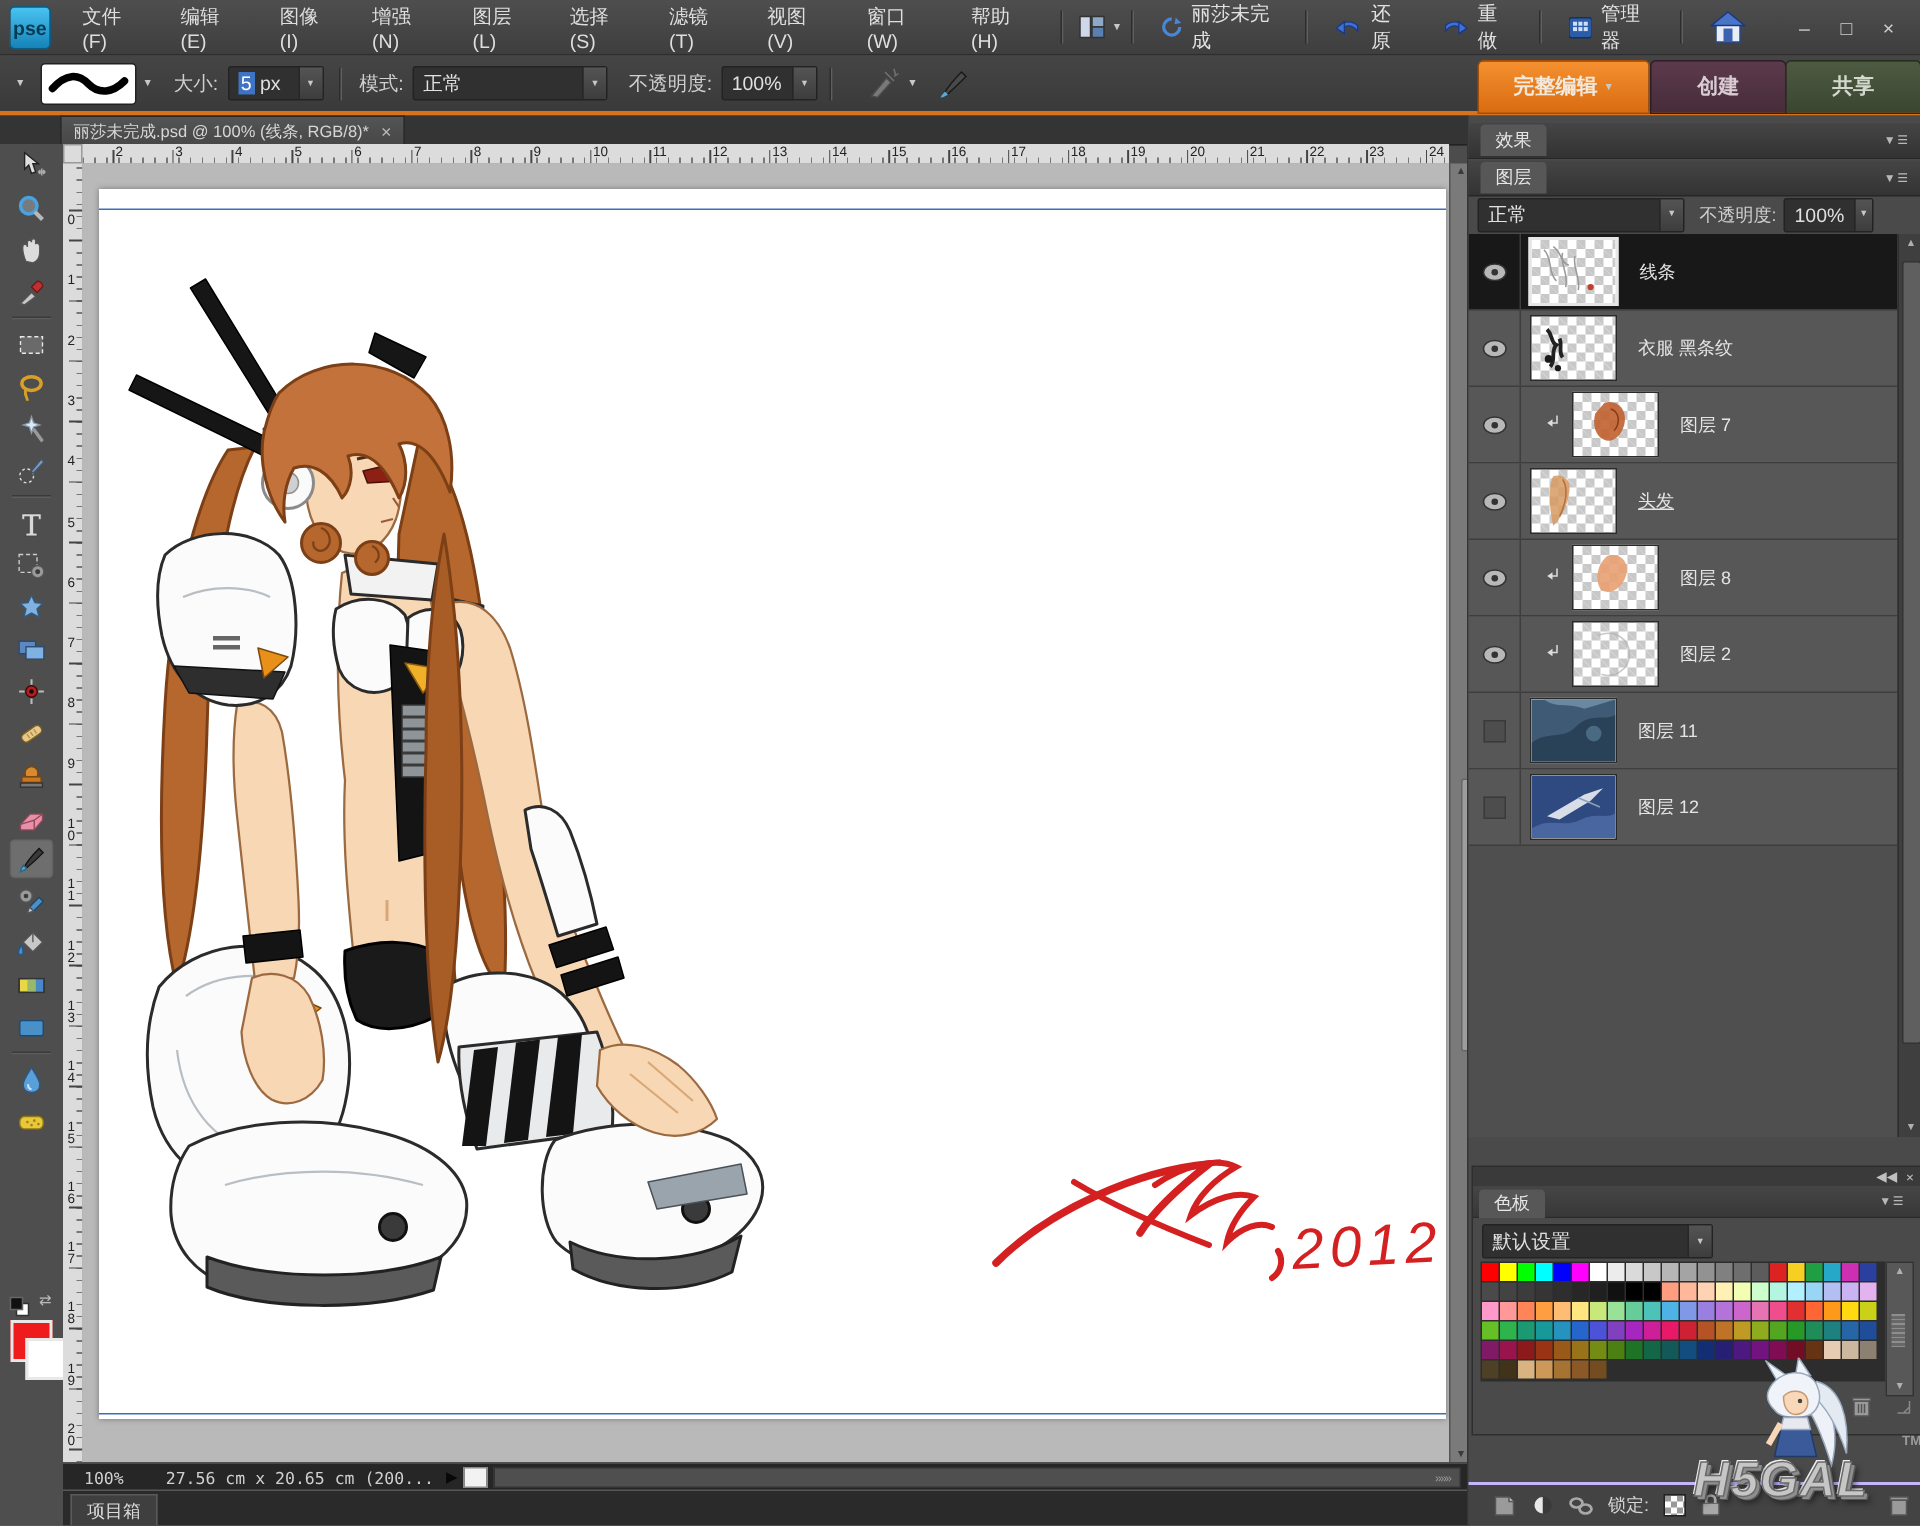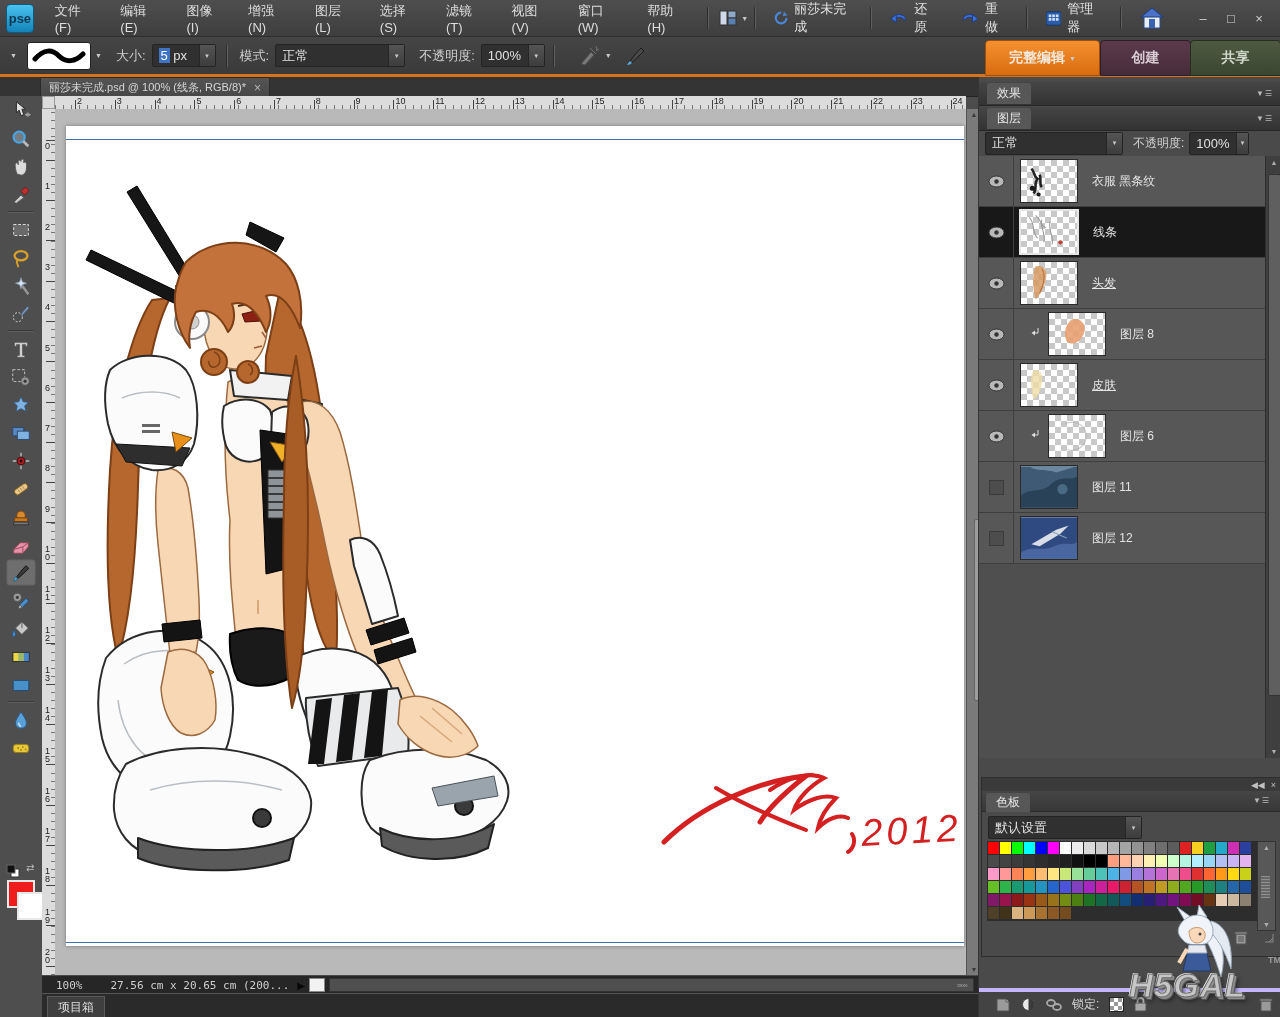--- a/index.html
+++ b/index.html
@@ -126,21 +126,21 @@
   #sw-tabrow{position:absolute;left:0;top:13px;width:100%;height:20px;background:linear-gradient(#454545,#383838);border-bottom:1px solid #2a2a2a;}
   #sw-tab{position:absolute;left:4px;top:2px;padding:1px 10px;background:#575757;border-radius:3px 3px 0 0;font-size:12px;color:#e6e6e6;}
   #sw-preset{position:absolute;left:6px;top:38px;width:152px;}
   #sw-grid{position:absolute;left:5px;top:63px;width:270px;height:80px;background:#2d2d2d;padding:1px 0 0 1px;box-sizing:border-box;line-height:0;}
   .swatch{display:inline-block;width:11px;height:12px;margin:0 1px 1px 0;}
   #sw-scroll{position:absolute;right:6px;top:63px;width:17px;height:88px;background:#585858;border:1px solid #333;}
   #sw-scroll .dots{position:absolute;left:3px;top:34px;width:9px;height:22px;
                    background:repeating-linear-gradient(0deg,#8e8e8e 0 1px,#686868 1px 3px);}
   #sw-footer{position:absolute;right:8px;top:152px;display:flex;gap:16px;align-items:center;}
   
-  #layers-bottom{position:absolute;left:0;top:911px;width:302px;height:29px;background:#434343;border-top:4px solid #c4b5fd;
+  #layers-bottom{position:absolute;left:0;top:911px;width:302px;height:29px;background:#434343;border-top:2px solid #c4b5fd;
                  display:flex;align-items:center;gap:10px;padding-left:16px;box-sizing:border-box;}
   #lock-label{font-size:12px;color:#d8d8d8;}
   .checker-sm{width:13px;height:13px;border:1px solid #222;
               background:conic-gradient(#fff 0 25%,#999 0 50%,#fff 0 75%,#999 0) ;background-size:8px 8px;}
   
   #watermark{position:absolute;left:148px;top:828px;width:154px;height:112px;pointer-events:none;}
   #wm-text{position:absolute;left:2px;top:62px;font-size:33px;font-weight:bold;font-style:italic;
            color:#c6c6c6;letter-spacing:1px;-webkit-text-stroke:1px #6a6a6a;
            text-shadow:2px 2px 0 #8e8e8e,3px 3px 0 #575757,4px 4px 4px rgba(0,0,0,.55),-1px -1px 0 #efefef;}
   #wm-tm{position:absolute;right:0px;top:50px;font-size:9px;font-weight:bold;color:#9a9a9a;}
@@ -628,50 +628,69 @@
         <span class="val">正常</span>
         <span class="drop-btn" style="margin-left:auto;">▼</span>
       </div>
       <span style="margin-left:10px;font-size:12px;color:#cfcfcf;">不透明度:</span>
       <div class="field" style="width:58px;margin-left:5px;">
         <span class="val">100%</span>
         <span class="drop-btn" style="margin-left:auto;">▼</span>
       </div>
     </div>
     <div id="layer-list">
+        <div class="lrow selected">
+          <div class="eyecell">
+            <svg viewBox="0 0 17 13" width="17" height="13">
+              <ellipse cx="8.5" cy="6.5" rx="7.5" ry="5.5" fill="#b8b8b8" stroke="#333"></ellipse>
+              <circle cx="8.5" cy="6.5" r="2.2" fill="#333"></circle>
+            </svg>
+          </div>
+          <div class="thumb">
+            <svg viewBox="0 0 54 40">
+              <path d="M8,6 C14,12 10,20 16,26 M20,8 C18,16 24,20 22,30 M28,10 C26,18 32,24 30,32 M14,4 C20,8 18,14 24,16" stroke="#9a9a9a" fill="none"></path>
+              <circle cx="38" cy="30" r="2" fill="#c04030"></circle>
+            </svg>
+          </div>
+          <span class="lname">线条</span>
+        </div>
         <div class="lrow">
           <div class="eyecell">
             <svg viewBox="0 0 17 13" width="17" height="13">
               <ellipse cx="8.5" cy="6.5" rx="7.5" ry="5.5" fill="#b8b8b8" stroke="#333"></ellipse>
               <circle cx="8.5" cy="6.5" r="2.2" fill="#333"></circle>
             </svg>
           </div>
           <div class="thumb">
             <svg viewBox="0 0 54 40">
               <path d="M10,8 C14,12 12,16 16,18 C12,22 16,28 12,32 M18,14 C20,18 17,22 20,26" stroke="#222" stroke-width="2.5" fill="none"></path>
               <circle cx="11" cy="27" r="2.5" fill="#1a1a1a"></circle>
               <circle cx="17" cy="33" r="2" fill="#1a1a1a"></circle>
             </svg>
           </div>
           <span class="lname">衣服 黑条纹</span>
         </div>
-        <div class="lrow selected">
+        <div class="lrow">
           <div class="eyecell">
             <svg viewBox="0 0 17 13" width="17" height="13">
               <ellipse cx="8.5" cy="6.5" rx="7.5" ry="5.5" fill="#b8b8b8" stroke="#333"></ellipse>
               <circle cx="8.5" cy="6.5" r="2.2" fill="#333"></circle>
             </svg>
           </div>
+          <span class="clip-arrow"><svg viewBox="0 0 10 12" width="10" height="12">
+              <path d="M8,1 V6 H4" fill="none" stroke="#ddd"></path>
+              <path d="M5,3.5 L1.5,6 L5,8.5 Z" fill="#ddd"></path>
+            </svg></span>
           <div class="thumb">
             <svg viewBox="0 0 54 40">
-              <path d="M8,6 C14,12 10,20 16,26 M20,8 C18,16 24,20 22,30 M28,10 C26,18 32,24 30,32 M14,4 C20,8 18,14 24,16" stroke="#9a9a9a" fill="none"></path>
-              <circle cx="38" cy="30" r="2" fill="#c04030"></circle>
-            </svg>
-          </div>
-          <span class="lname">线条</span>
+              <path d="M20,6 C28,4 34,10 33,18 C32,26 26,32 20,30 C14,28 12,20 14,13 Z" fill="#c06030" opacity="0.9"></path>
+              <path d="M24,10 C30,12 30,20 26,24" stroke="#8a3a14" fill="none"></path>
+            </svg>
+          </div>
+          <span class="lname">图层 7</span>
         </div>
         <div class="lrow">
           <div class="eyecell">
             <svg viewBox="0 0 17 13" width="17" height="13">
               <ellipse cx="8.5" cy="6.5" rx="7.5" ry="5.5" fill="#b8b8b8" stroke="#333"></ellipse>
               <circle cx="8.5" cy="6.5" r="2.2" fill="#333"></circle>
             </svg>
           </div>
           <div class="thumb">
             <svg viewBox="0 0 54 40">
@@ -699,44 +718,30 @@
           </div>
           <span class="lname">图层 8</span>
         </div>
         <div class="lrow">
           <div class="eyecell">
             <svg viewBox="0 0 17 13" width="17" height="13">
               <ellipse cx="8.5" cy="6.5" rx="7.5" ry="5.5" fill="#b8b8b8" stroke="#333"></ellipse>
               <circle cx="8.5" cy="6.5" r="2.2" fill="#333"></circle>
             </svg>
           </div>
-          <div class="thumb">
-            <svg viewBox="0 0 54 40">
-              <path d="M12,6 C18,4 22,10 20,18 C19,26 16,32 12,34 C10,26 8,12 12,6 Z" fill="#f0dca8" opacity="0.8"></path>
-            </svg>
-          </div>
-          <span class="lname u">皮肤</span>
-        </div>
-        <div class="lrow">
-          <div class="eyecell">
-            <svg viewBox="0 0 17 13" width="17" height="13">
-              <ellipse cx="8.5" cy="6.5" rx="7.5" ry="5.5" fill="#b8b8b8" stroke="#333"></ellipse>
-              <circle cx="8.5" cy="6.5" r="2.2" fill="#333"></circle>
-            </svg>
-          </div>
           <span class="clip-arrow"><svg viewBox="0 0 10 12" width="10" height="12">
               <path d="M8,1 V6 H4" fill="none" stroke="#ddd"></path>
               <path d="M5,3.5 L1.5,6 L5,8.5 Z" fill="#ddd"></path>
             </svg></span>
           <div class="thumb">
             <svg viewBox="0 0 54 40">
               <path d="M16,8 C26,4 36,10 36,20 C36,30 26,36 18,33" stroke="#b0b0b0" fill="none" opacity="0.7"></path>
             </svg>
           </div>
-          <span class="lname">图层 6</span>
+          <span class="lname">图层 2</span>
         </div>
         <div class="lrow">
           <div class="eyecell">
             <span class="eye-empty"></span>
           </div>
           <div class="thumb opaque">
             <svg viewBox="0 0 54 40">
               <rect width="54" height="40" fill="#3e5a74"></rect>
               <path d="M0,28 C10,20 20,26 28,18 C38,8 46,14 54,10 L54,40 L0,40 Z" fill="#2a4258"></path>
               <path d="M8,0 C16,6 24,2 34,6 L54,0 L0,0 Z" fill="#6a88a0"></path>

